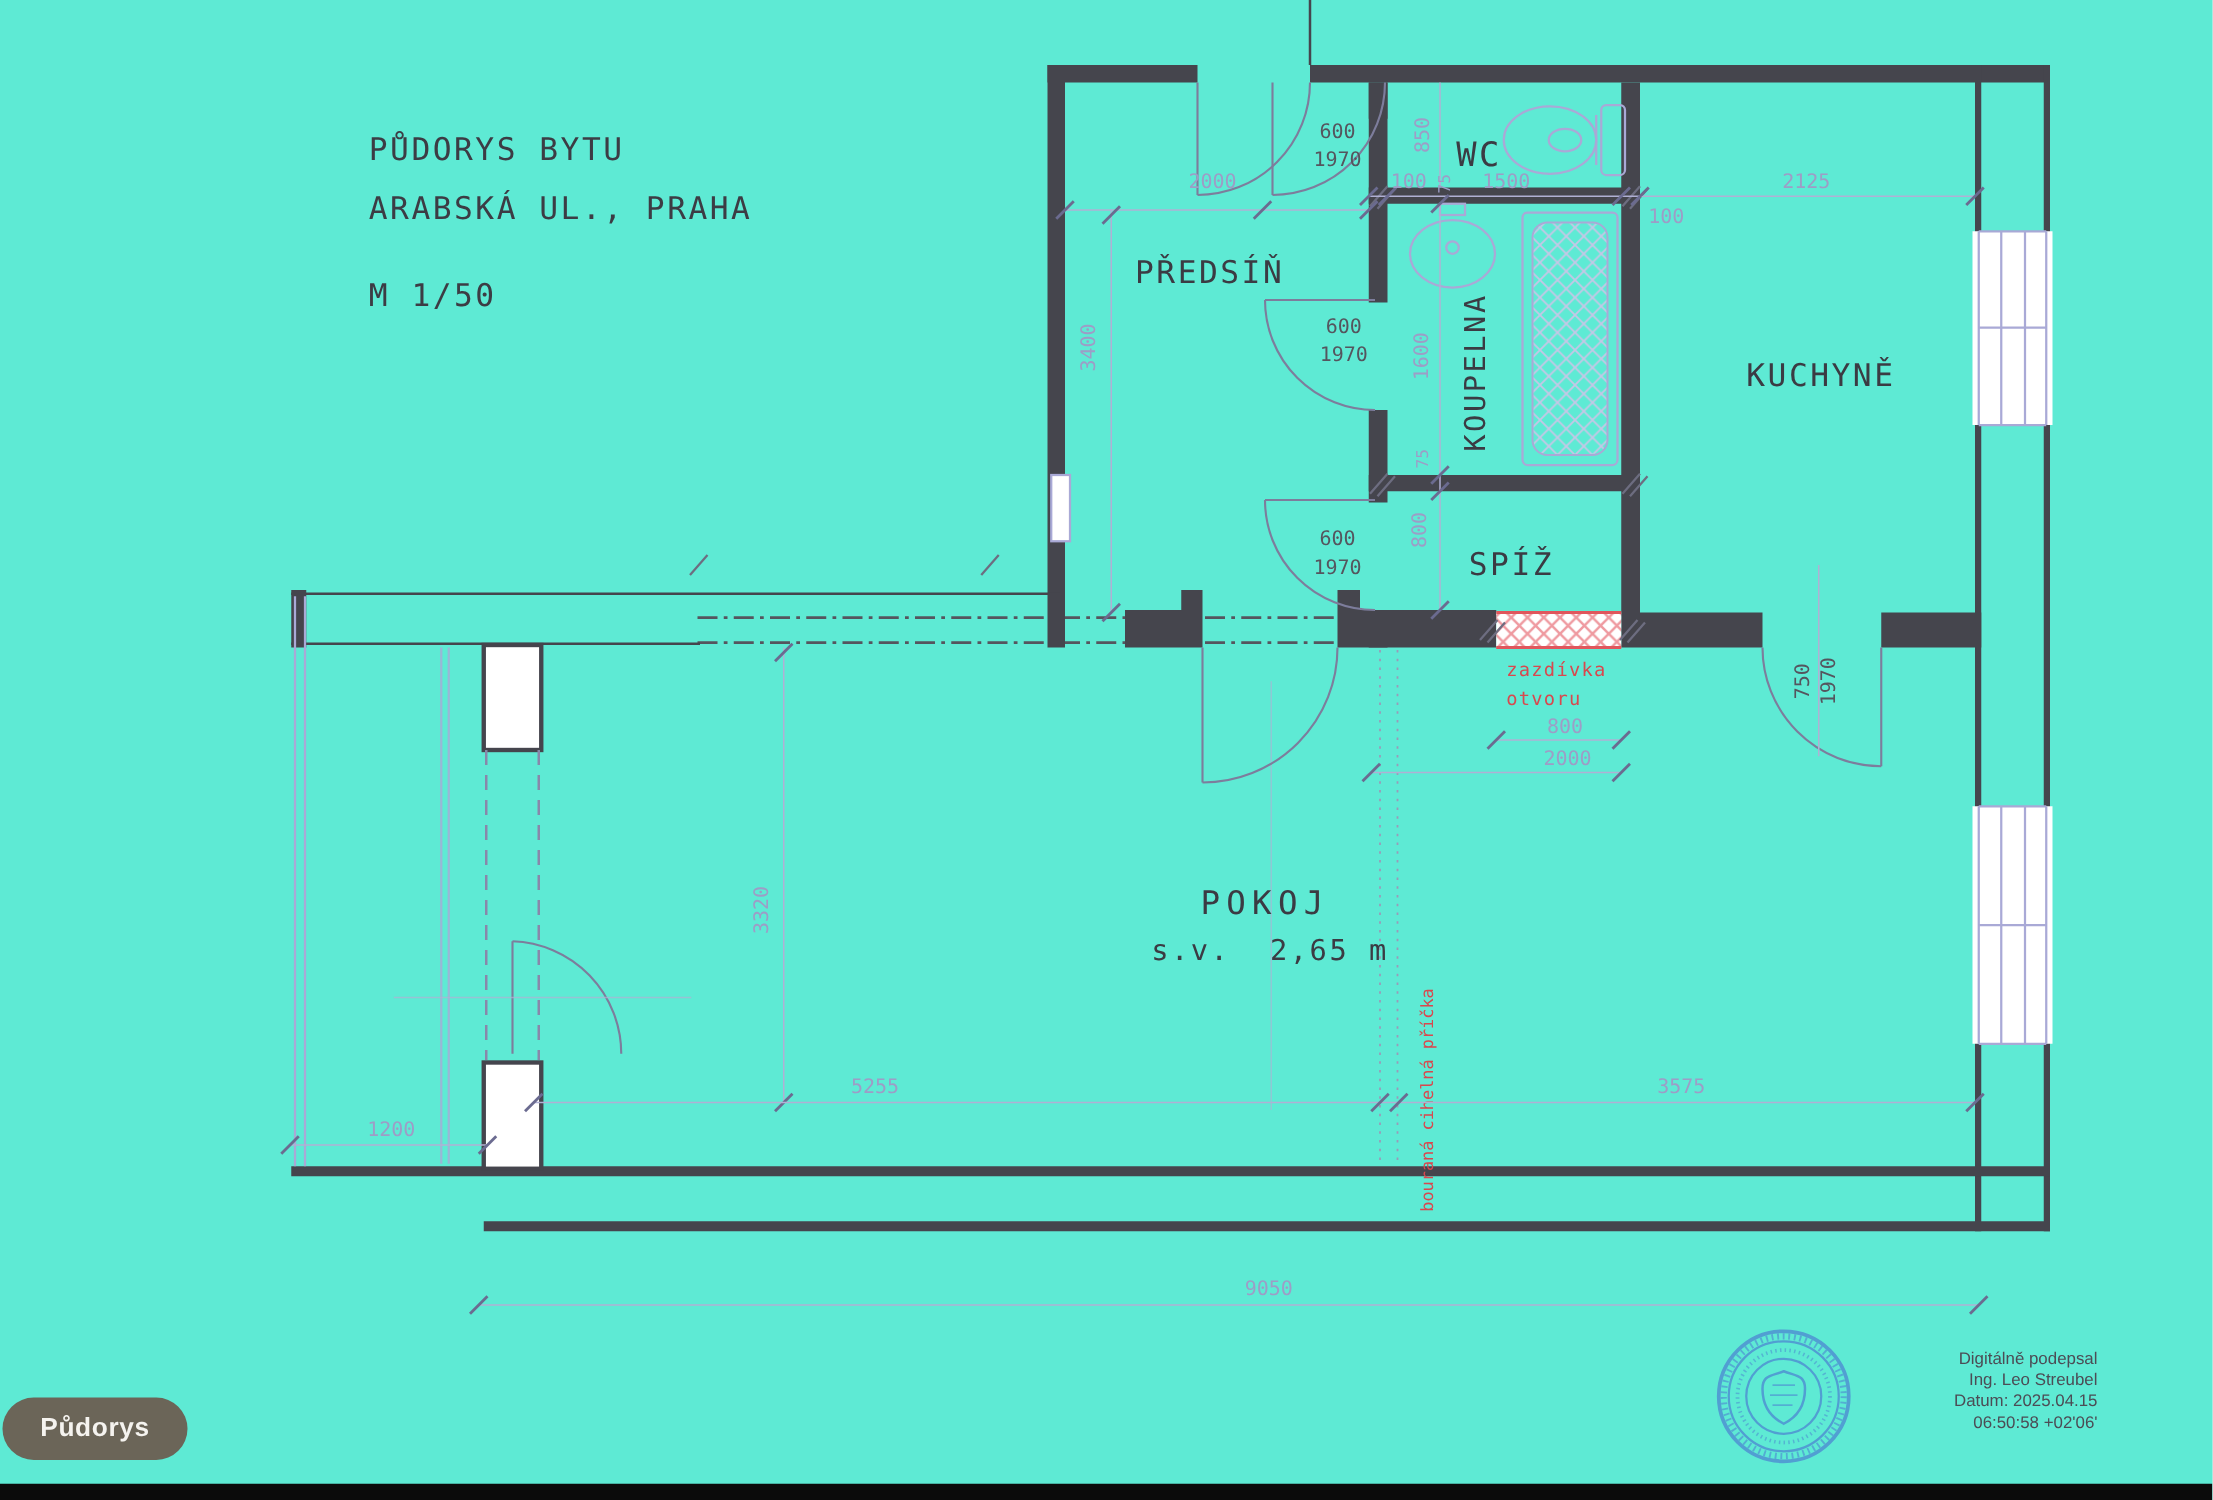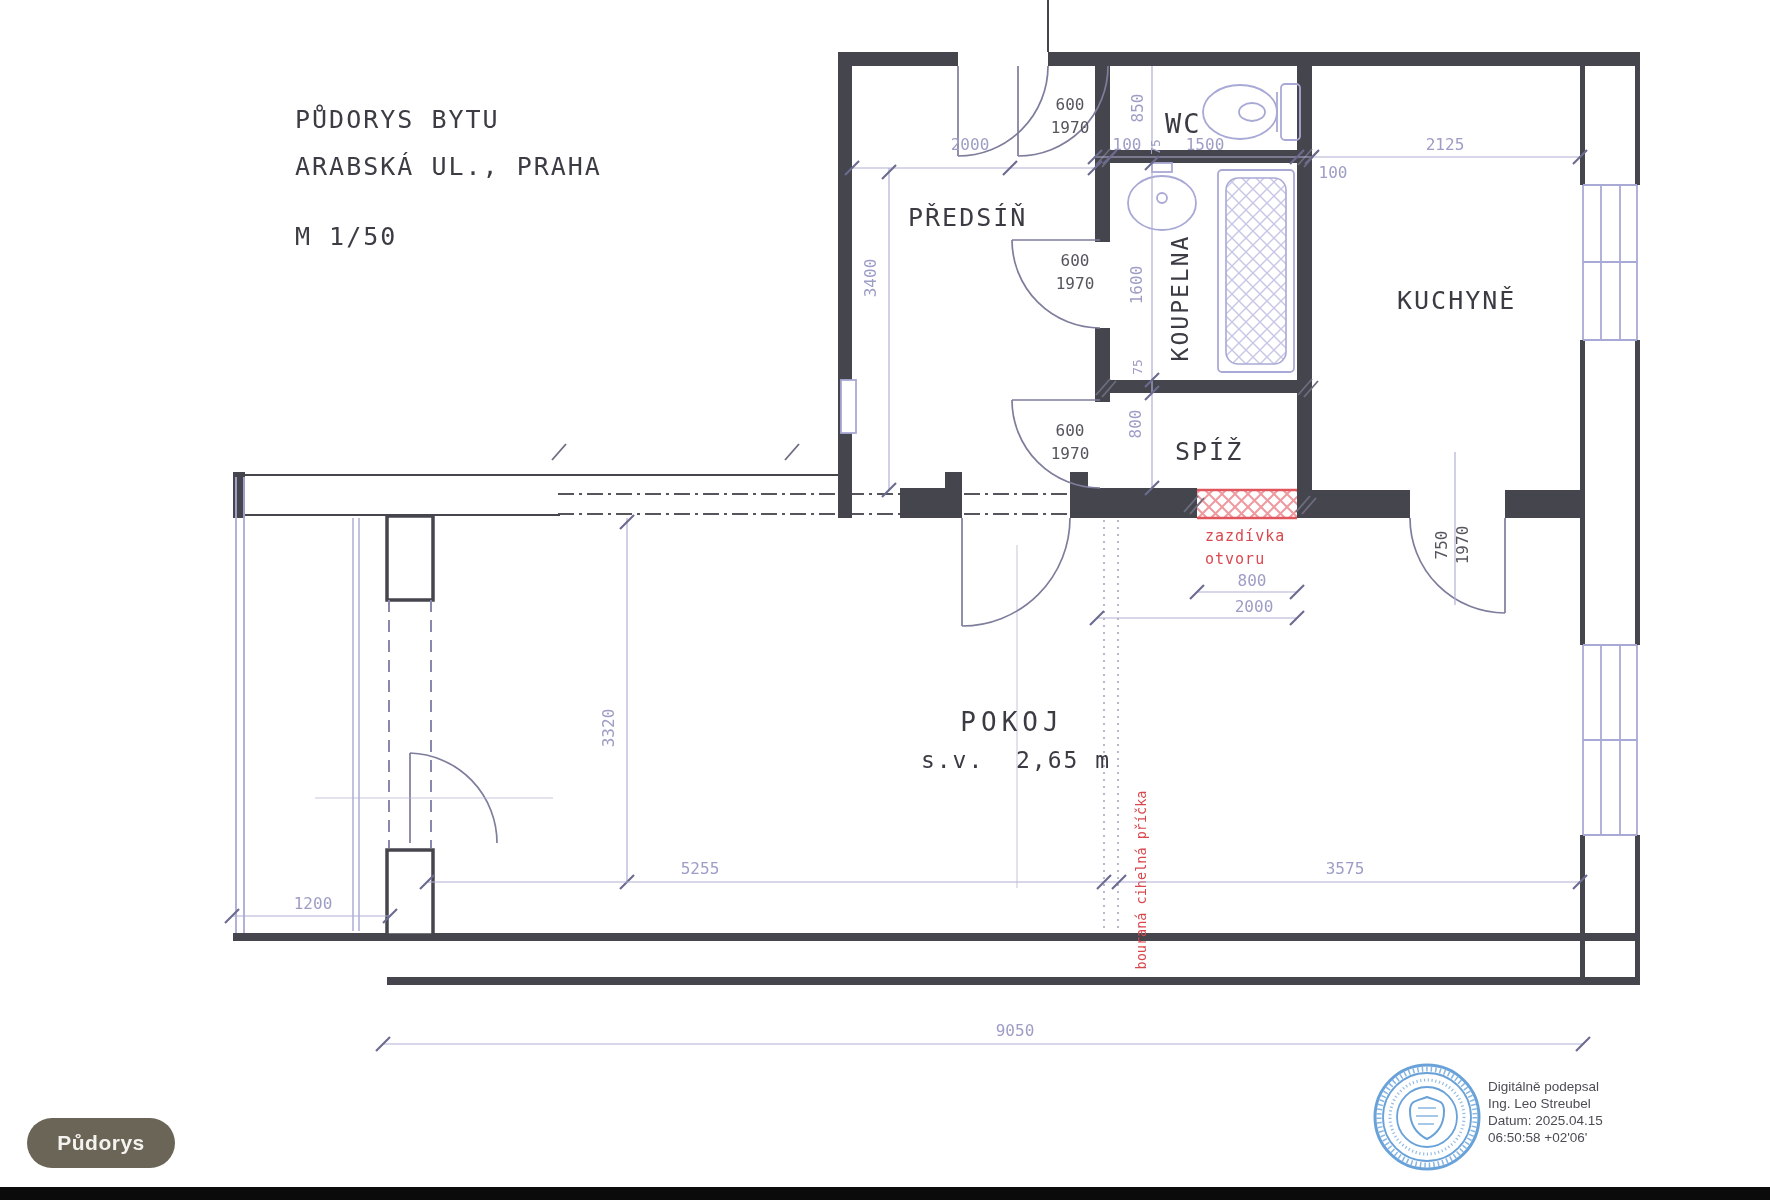--- a/index.html
+++ b/index.html
@@ -1,40 +1,40 @@
 <!DOCTYPE html>
 <html><head>
 <meta charset="utf-8">
 <style>
   html,body{margin:0;padding:0;background:#e8e8ea;}
-  #screen{position:relative;width:1770px;height:1200px;background:#ffffff;overflow:hidden;
+  #screen{position:relative;width:1770px;height:1200px;background:#5eead4;overflow:hidden;
           font-family:"Liberation Sans",sans-serif;}
   svg text{user-select:none;}
   .titletxt{font-family:"DejaVu Sans Mono",monospace;font-size:25px;fill:#3c3c44;letter-spacing:2px;}
   .room{font-family:"DejaVu Sans Mono",monospace;font-size:25px;fill:#3b3b43;letter-spacing:2px;}
   .dim{font-family:"DejaVu Sans Mono",monospace;font-size:16px;fill:#9d9dc6;letter-spacing:0px;}
   .dimsm{font-family:"DejaVu Sans Mono",monospace;font-size:13px;fill:#9d9dc6;}
   .dimdark{font-family:"DejaVu Sans Mono",monospace;font-size:16px;fill:#55555e;}
   .redtxt{font-family:"DejaVu Sans Mono",monospace;font-size:15px;fill:#d9484e;letter-spacing:1px;}
   .redtxtv{font-family:"DejaVu Sans Mono",monospace;font-size:13.5px;fill:#d9484e;}
   .wall{fill:#45454d;}
   .thin{stroke:#45454d;stroke-width:2;fill:none;}
   .fix{stroke:#a9a9d6;stroke-width:1.8;fill:none;}
   .door{stroke:#7d7d9c;stroke-width:1.7;fill:none;}
   .dimline{stroke:#b0b0d4;stroke-width:1.2;fill:none;}
   .tick{stroke:#6b6b90;stroke-width:2.2;fill:none;}
   .xmark{stroke:#6d6d80;stroke-width:1.8;fill:none;}
   .dashdot{stroke:#55555e;stroke-width:2.2;fill:none;stroke-dasharray:16 5 3 5;}
   .demol{stroke:#9a9ab8;stroke-width:1.4;fill:none;stroke-dasharray:2 5;}
-  #pudorys-pill{position:absolute;left:27px;top:1118px;width:148px;height:50px;background:#6b6558;
+  #pudorys-pill{position:absolute;left:2px;top:1118px;width:148px;height:50px;background:#6b6558;
      border-radius:26px;color:#f5f3ef;font-size:21px;font-weight:bold;display:flex;
      align-items:center;justify-content:center;cursor:pointer;letter-spacing:.5px;}
   #bottom-bar{position:absolute;left:0;bottom:0;width:100%;height:13px;background:#0b0b0b;}
   #sig-text{position:absolute;left:1488px;top:1078px;width:190px;font-size:13.5px;line-height:17px;
-     color:#4c4c55;}
+     color:#4c4c55;text-align:right;}
 </style>
 </head>
 <body>
 
 <div id="screen">
 
 <svg width="1770" height="1200" viewBox="0 0 1770 1200" xmlns="http://www.w3.org/2000/svg">
 
   <defs>
     <pattern id="redHatch" width="13" height="13" patternUnits="userSpaceOnUse">

